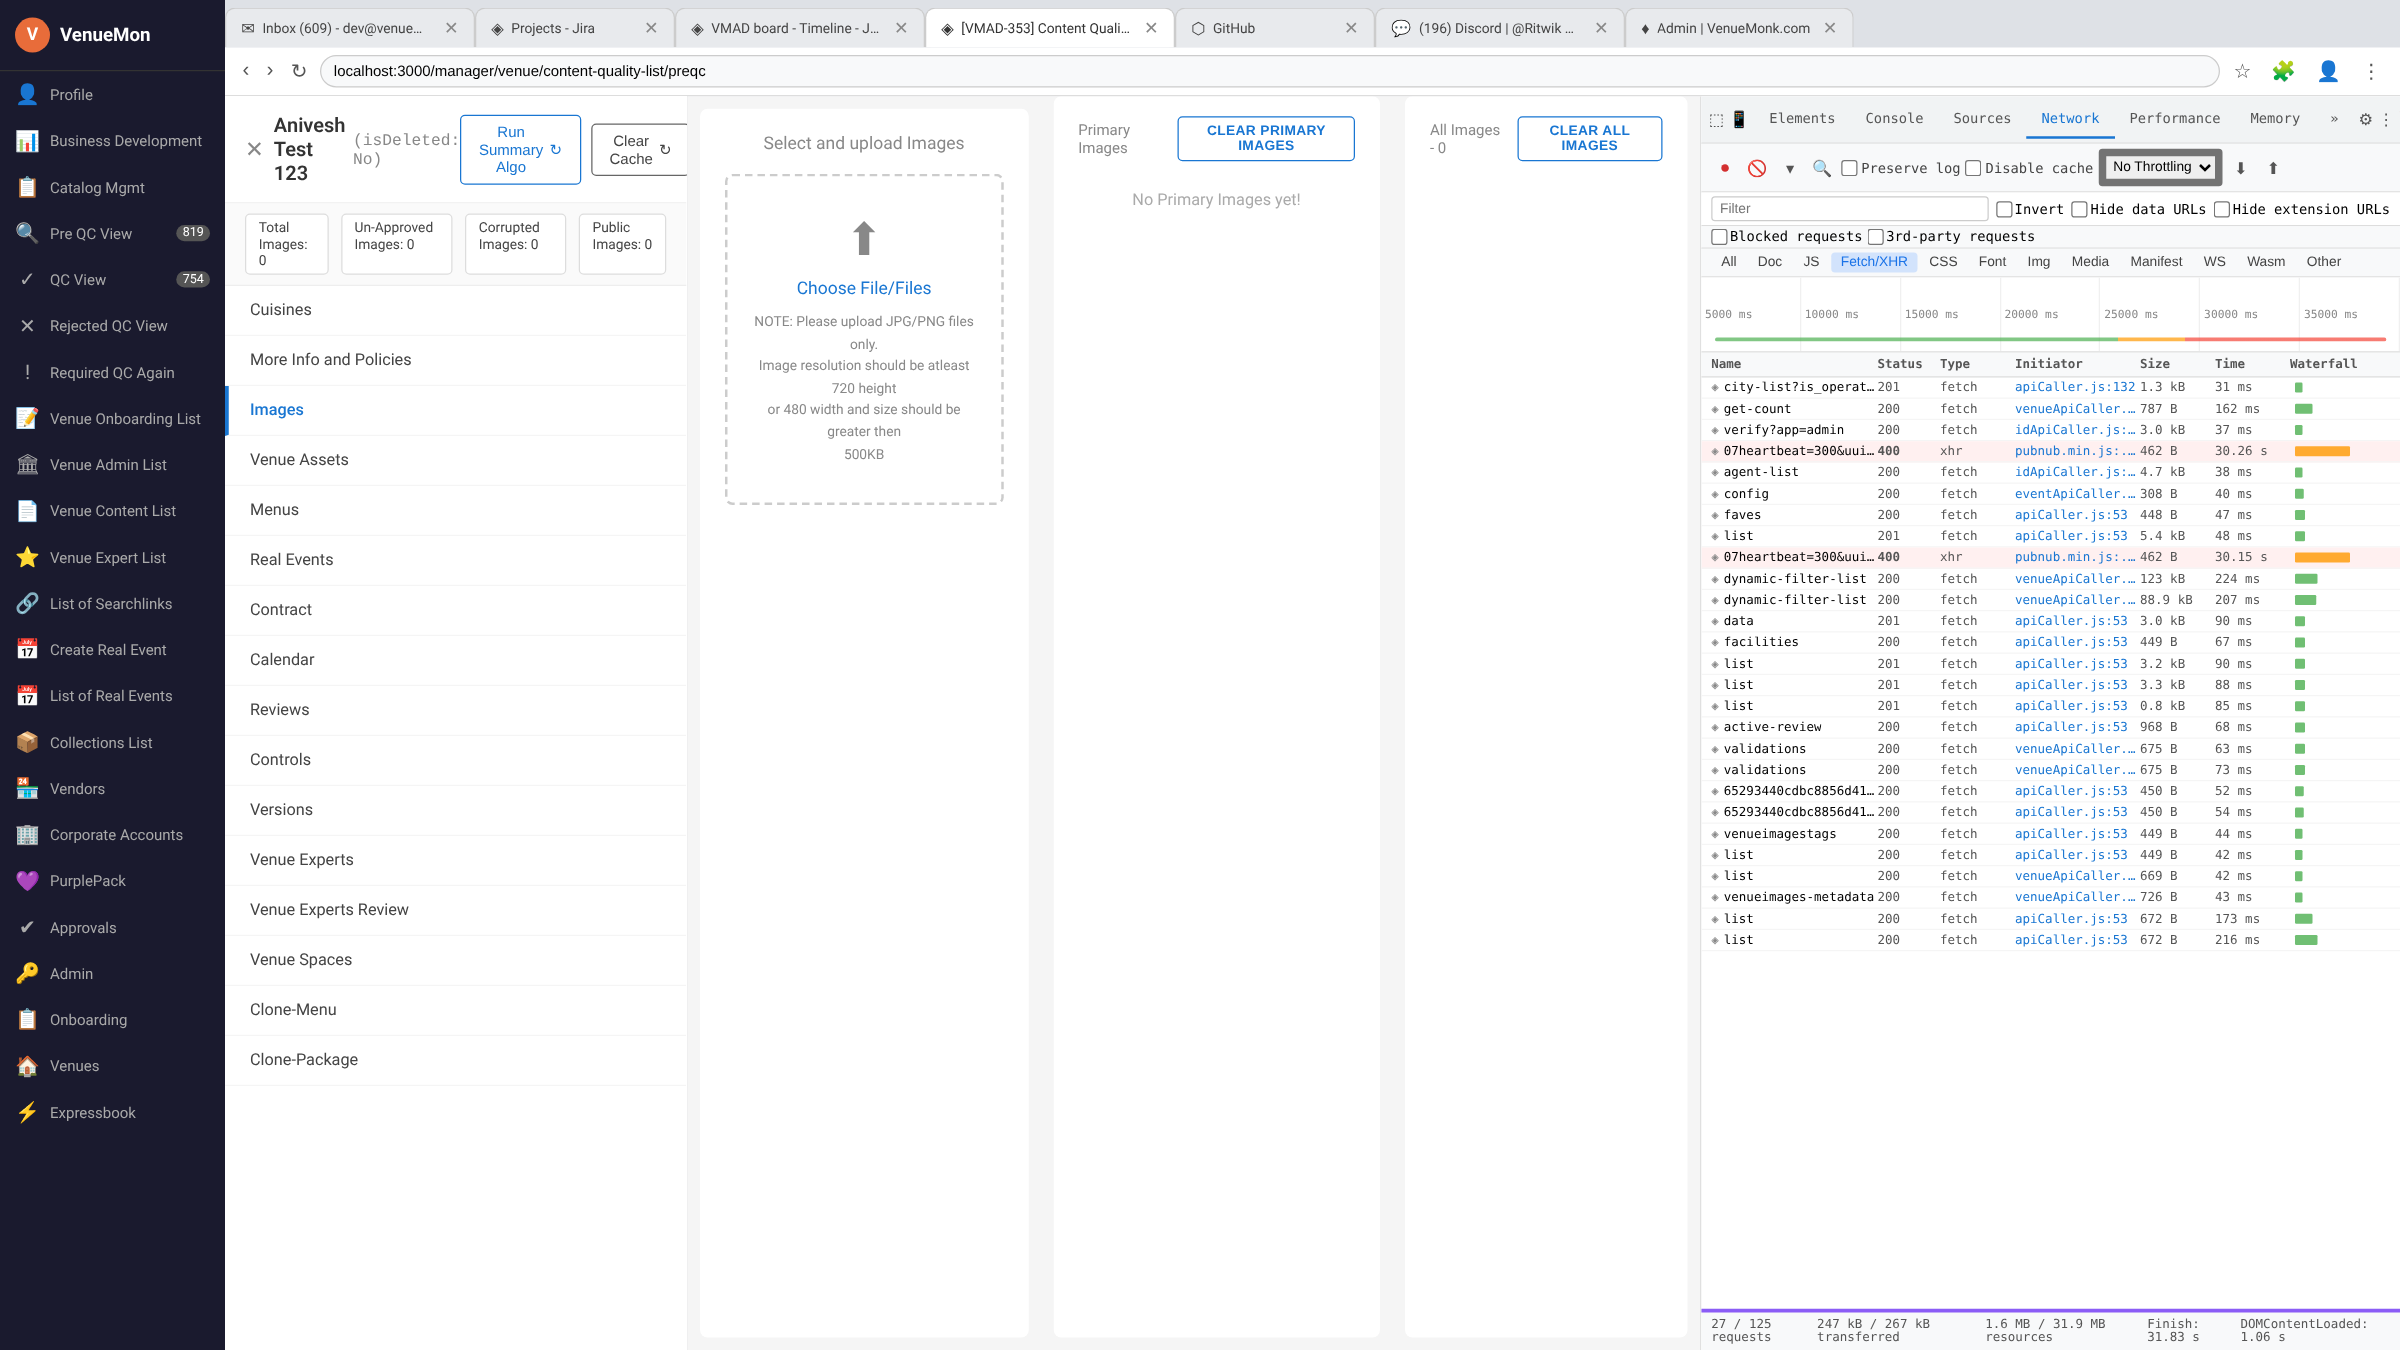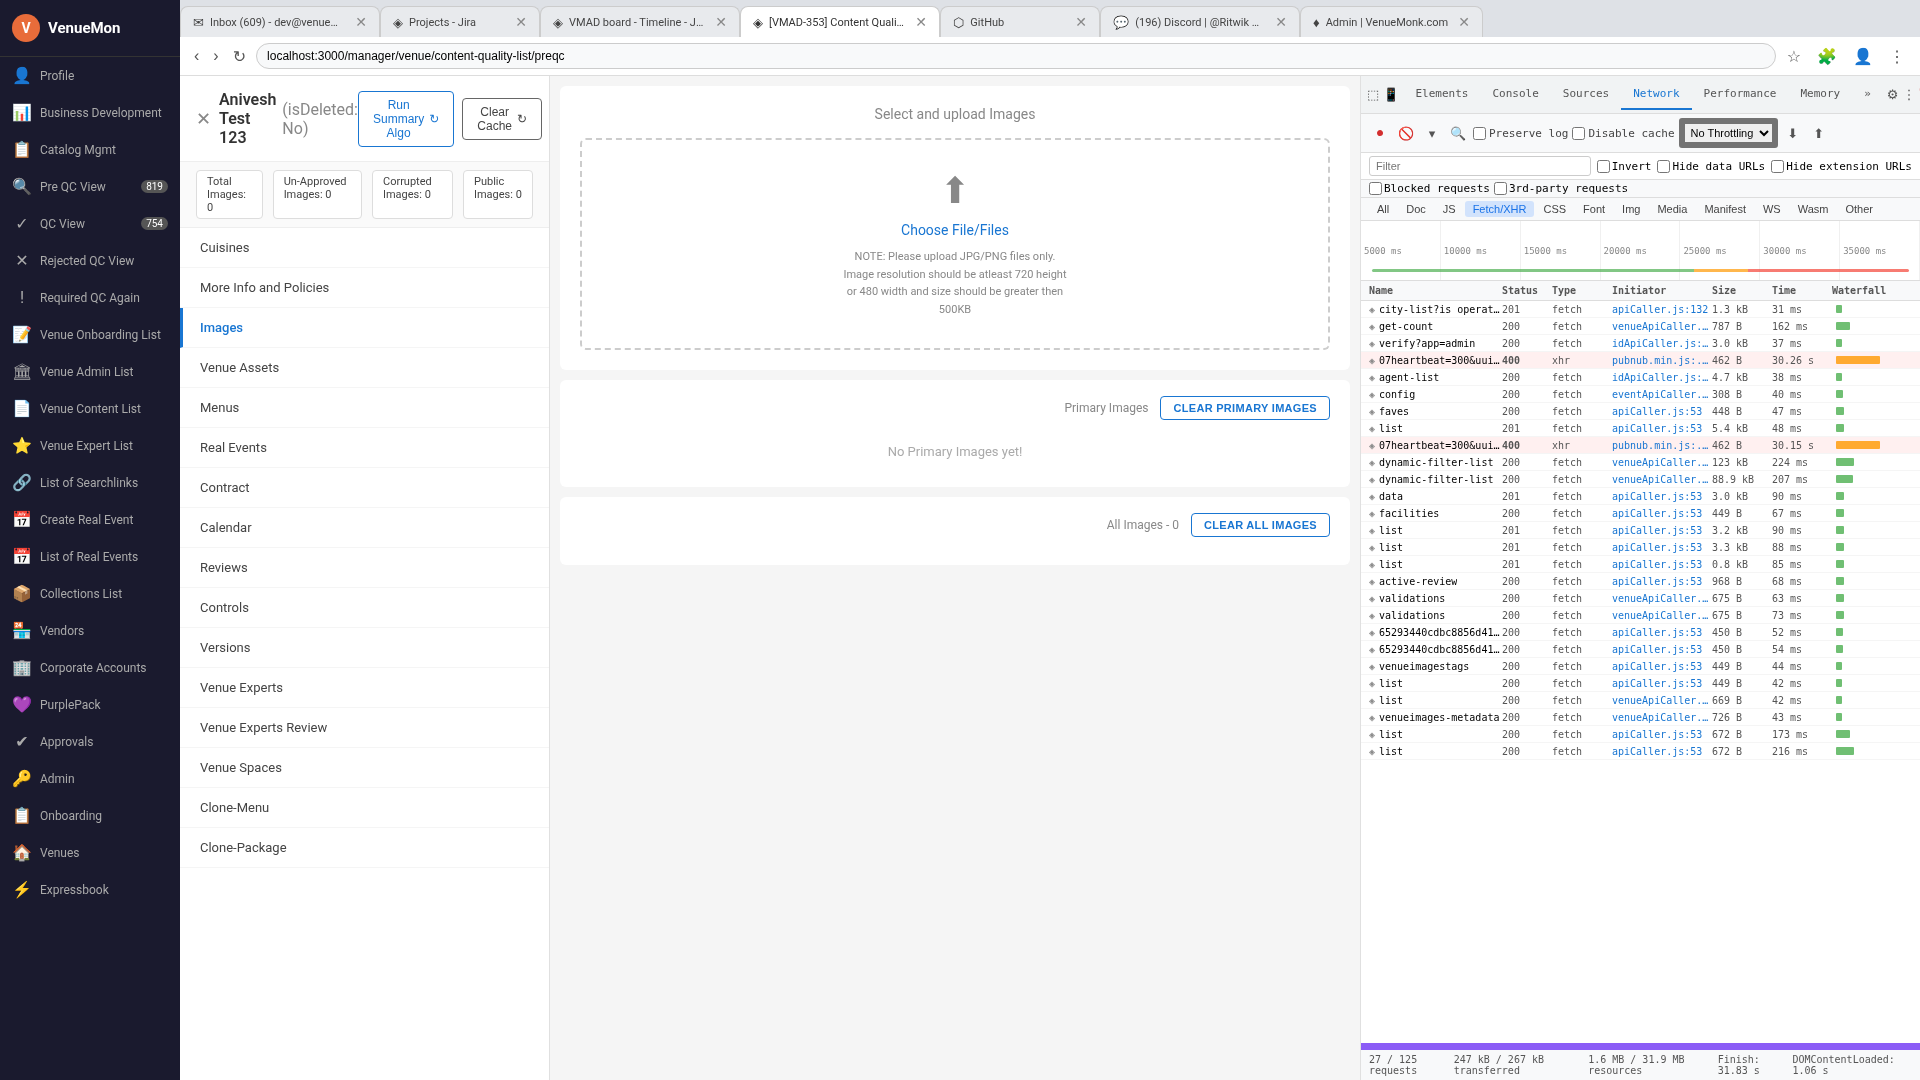--- a/index.html
+++ b/index.html
@@ -84,23 +84,24 @@
       justify-content: space-between;
       border-bottom: 1px solid #eee;
       background: #fff;
     }
     .venue-nav-header .venue-title {
       font-size: 16px;
       font-weight: 600;
       color: #333;
     }
     .venue-nav-header .venue-subtitle {
-      font-size: 16px;
+      font-size: 13px;
       color: #888;
       margin-left: 6px;
+      font-family: Liberation Mono, monospace;
     }
     .venue-nav-header .header-actions {
       display: flex;
       gap: 8px;
       align-items: center;
     }
     .btn-run {
       background: #fff;
       border: 1.5px solid #1976d2;
       color: #1976d2;
@@ -165,21 +166,20 @@
       border-left: 3px solid #1976d2;
       padding-left: 17px;
       font-weight: 500;
     }
 
     
     .content-panel {
       flex: 1;
       background: #f5f5f5;
       display: flex;
-      flex-direction: column;
       overflow-y: auto;
     }
 
     .upload-section {
       background: #fff;
       margin: 10px;
       border-radius: 6px;
       padding: 20px;
       text-align: center;
     }
@@ -413,21 +413,21 @@
       font-size: 10px;
     }
     .status-200 { color: #188038; }
     .status-201 { color: #1976d2; }
     .status-400 { color: #d32f2f; font-weight: bold; }
     .cell { font-size: 10px; color: #555; }
 
     .devtools-footer {
       padding: 4px 8px;
       background: #f8f9fa;
-      border-top: 7px solid #8b5cf6;
+      border-top: 3px solid #8b5cf6;
       font-size: 10px;
       color: #555;
       display: flex;
       flex-shrink: 0;
     }
 
     
     .waterfall-container {
       position: relative;
       height: 12px;

